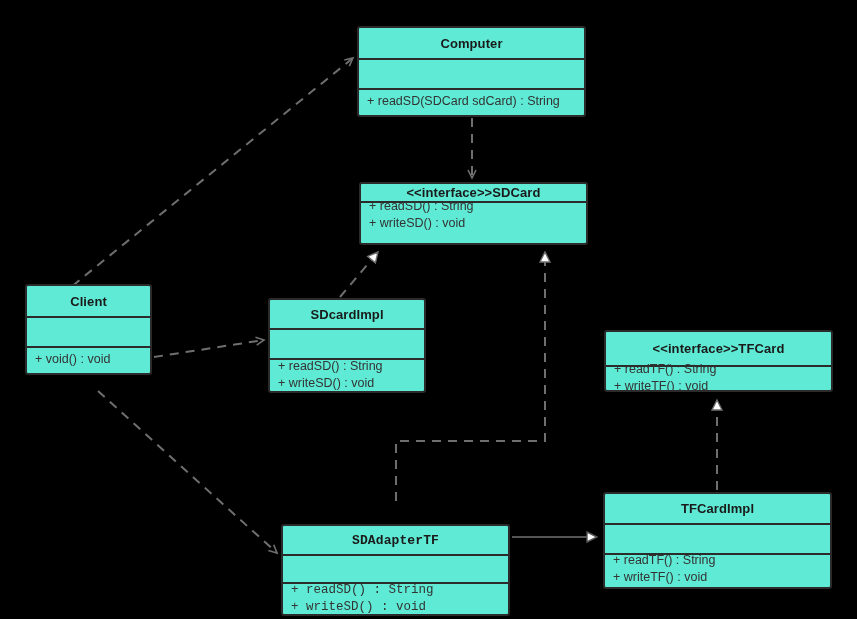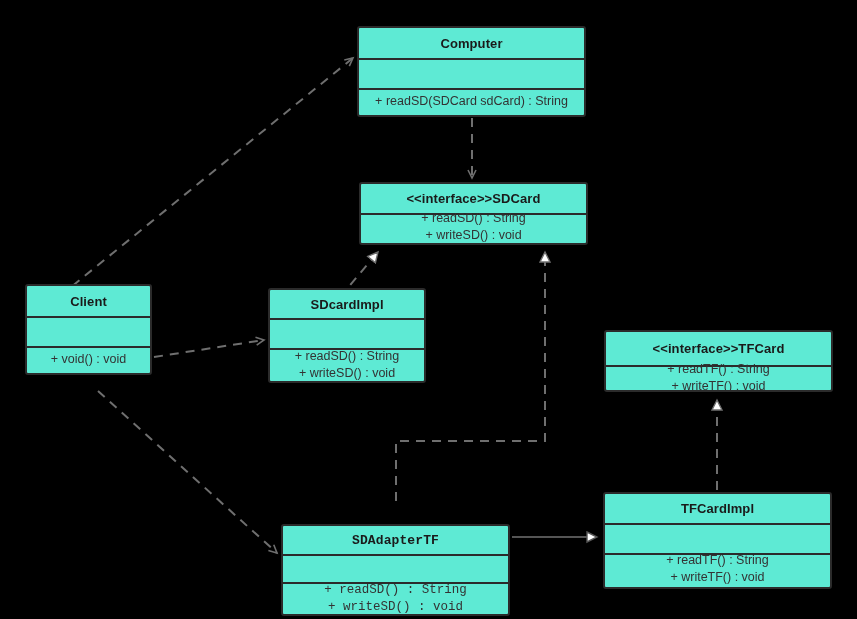--- a/index.html
+++ b/index.html
@@ -47,21 +47,20 @@
     letter-spacing: 0.1px;
   }
   .compartment.divider-top {
     border-top: 2px solid #2b2b2b;
   }
   .compartment.members {
     padding: 3px 8px 8px 8px;
     font-size: 12.5px;
     color: #333333;
     line-height: 17px;
-    text-align: center;
   }
   .member-line {
     white-space: nowrap;
   }
   .empty-attrs {
     
   }
 </style>
 </head>
 <body>
@@ -102,40 +101,40 @@
     <div class="compartment title" style="height:30px;">
       <span>Computer</span>
     </div>
     <div class="compartment divider-top empty-attrs" style="height:30px;"></div>
     <div class="compartment divider-top members" style="height:29px;">
       <div class="member-line">+ readSD(SDCard sdCard) : String</div>
     </div>
   </div>
 
   <div class="uml-class" style="left:359px; top:182px; width:229px; height:63px;">
-    <div class="compartment title" style="height:29px;">
+    <div class="compartment title" style="height:17px;">
       <span>&lt;&lt;interface&gt;&gt;SDCard</span>
     </div>
     <div class="compartment divider-top members" style="height:30px;">
       <div class="member-line">+ readSD() : String</div>
       <div class="member-line">+ writeSD() : void</div>
     </div>
   </div>
 
   <div class="uml-class" style="left:25px; top:284px; width:127px; height:91px;">
     <div class="compartment title" style="height:30px;">
       <span>Client</span>
     </div>
     <div class="compartment divider-top empty-attrs" style="height:30px;"></div>
     <div class="compartment divider-top members" style="height:29px;">
       <div class="member-line">+ void() : void</div>
     </div>
   </div>
 
-  <div class="uml-class" style="left:268px; top:288px; width:158px; height:95px;">
+  <div class="uml-class" style="left:268px; top:298px; width:158px; height:95px;">
     <div class="compartment title" style="height:28px;">
       <span>SDcardImpl</span>
     </div>
     <div class="compartment divider-top empty-attrs" style="height:30px;"></div>
     <div class="compartment divider-top members" style="height:37px;">
       <div class="member-line">+ readSD() : String</div>
       <div class="member-line">+ writeSD() : void</div>
     </div>
   </div>
 

